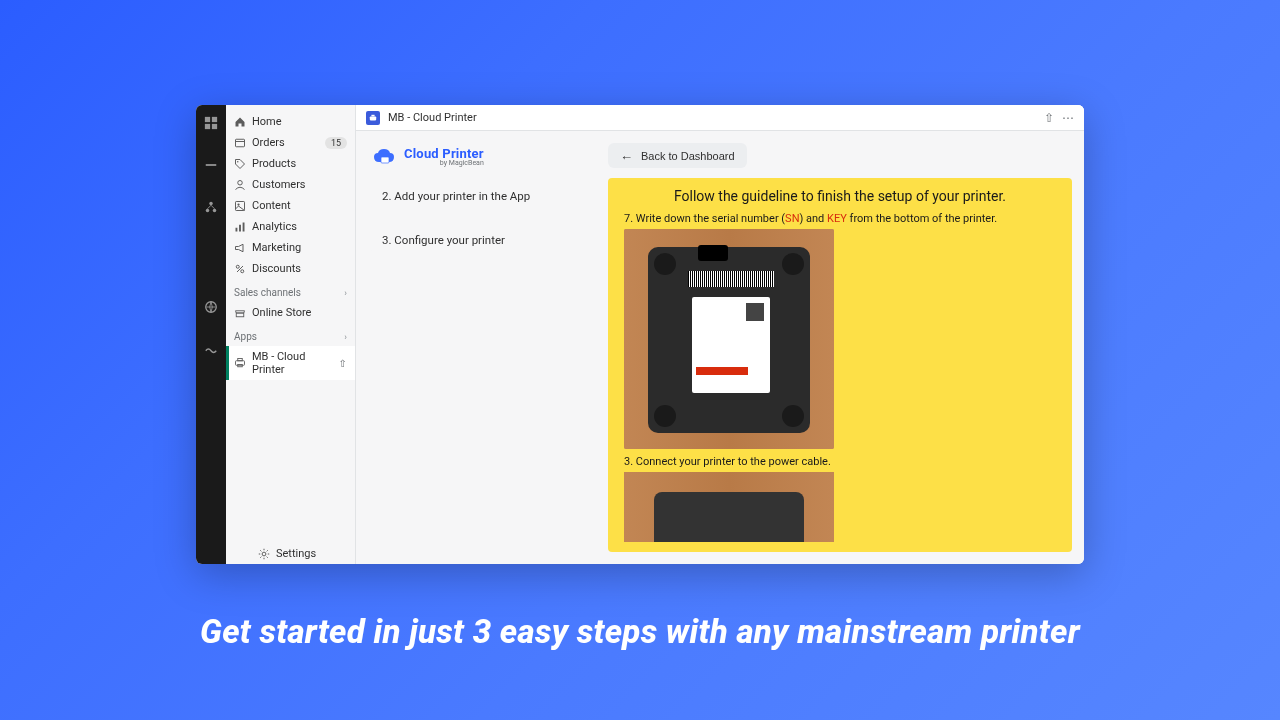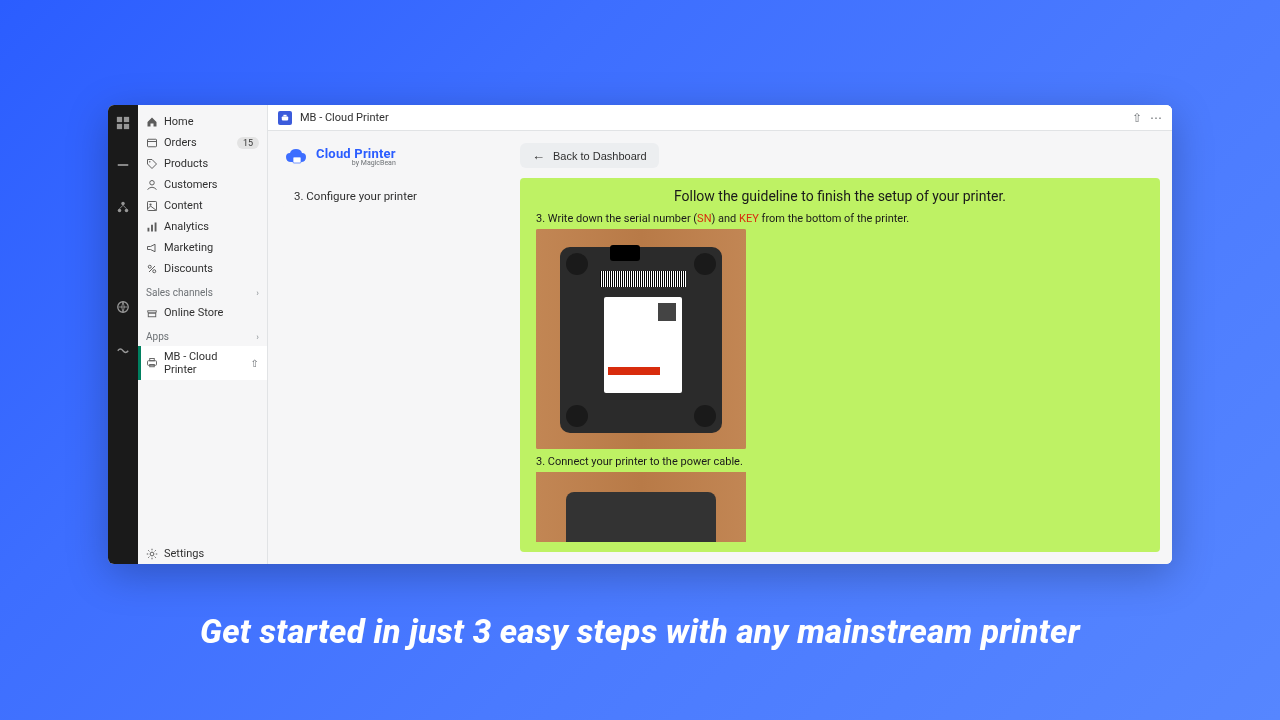--- a/index.html
+++ b/index.html
@@ -4,21 +4,21 @@
 <style>
 * { box-sizing: border-box; margin: 0; padding: 0; }
 body {
   font-family: -apple-system, BlinkMacSystemFont, "Segoe UI", Roboto, sans-serif;
   width: 1280px; height: 720px;
   background: linear-gradient(135deg, #2b5dff 0%, #3d6eff 30%, #4a7aff 60%, #5686ff 100%);
   display: flex; flex-direction: column; align-items: center;
   overflow: hidden;
 }
 .app-window {
-  width: 1064px; height: 459px;
+  width: 888px; height: 459px;
   margin-top: 105px;
   background: #fff;
   border-radius: 6px;
   box-shadow: 0 10px 40px rgba(0,0,0,0.25);
   display: flex;
   overflow: hidden;
 }
 .black-rail {
   width: 30px; background: #1a1a1a;
   display: flex; flex-direction: column; align-items: center;
@@ -49,21 +49,21 @@
   font-size: 10px; color: #6d7175; padding: 8px 8px 4px;
   display:flex; justify-content:space-between; align-items:center;
 }
 .sb-section .chev { font-size: 9px; color: #8c9196; }
 .sb-app-active {
   background: #fff; border-left: 3px solid #008060;
   padding-left: 5px;
 }
 .sb-app-active .pin { margin-left:auto; font-size:10px; color:#6d7175; }
 .sidebar-spacer { flex: 1; }
-.sb-settings { border-top: 0; }
+.sb-settings { border-top: 0; margin-left: 24px; }
 
 .main { flex: 1; display: flex; flex-direction: column; background:#f6f6f7; }
 .topbar {
   height: 26px; background: #fff; border-bottom: 1px solid #e1e3e5;
   display: flex; align-items: center; padding: 0 10px; gap: 8px;
   font-size: 11px; color: #303030;
 }
 .topbar .app-icon {
   width: 14px; height: 14px; background: #3b5bdb; border-radius: 2px;
   display:flex; align-items:center; justify-content:center;
@@ -97,21 +97,21 @@
 .step .wrench svg { width:14px; height:14px; fill:#8bb9f5; stroke:#8bb9f5; }
 
 .right-col { flex:1; display:flex; flex-direction:column; gap:10px; overflow:hidden; }
 .back-btn {
   align-self:flex-start; background:#eceef0; border:none;
   border-radius: 6px; padding: 6px 12px; font-size:11px; color:#303030;
   display:flex; align-items:center; gap:8px; cursor:pointer;
 }
 .back-btn .arrow { font-size:13px; line-height:1; }
 .guide-panel {
-  background:#bef264; border-radius:4px; flex:1; overflow:hidden;
+  background:#fde047; border-radius:4px; flex:1; overflow:hidden;
   padding: 10px 16px;
 }
 .guide-title { font-size:14px; text-align:center; color:#1a1a1a; margin-bottom:8px; }
 .guide-line { font-size:11px; color:#1a1a1a; margin: 6px 0 4px; }
 .red { color:#d82c0d; }
 .printer-photo { width:210px; height:220px; background:#c48b5a; border-radius:2px; position:relative; overflow:hidden; margin-bottom:6px; }
 .pp-wood { position:absolute; inset:0; background:linear-gradient(90deg,#c28654,#b87a47,#c28654); }
 .pp-body {
   position:absolute; left:24px; top:18px; width:162px; height:186px;
   background:#2b2b2b; border-radius:10px;
@@ -308,33 +308,36 @@
                 <path d="M7 14 q-5 0 -5 -5 q0 -4 4 -4 q1 -4 6 -4 q5 0 6 4 q4 0 4 4 q0 5 -5 5 z" fill="#3d6eff"></path>
                 <rect x="9" y="9" width="8" height="6" rx="1" fill="#fff" stroke="#3d6eff" stroke-width="0.7"></rect>
               </svg>
           </span>
           <span class="brand-text">
             <span class="brand-title">Cloud Printer</span>
             <span class="brand-sub">by MagicBean</span>
           </span>
         </div>
         <div class="step">
+          <span>2. Add your printer in the App</span>
+        </div>
+        <div class="step">
           <span>3. Configure your printer</span>
         </div>
       </div>
 
       <div class="right-col">
         <button class="back-btn">
           <span class="arrow">←</span>
           <span>Back to Dashboard</span>
         </button>
         <div class="guide-panel">
           <div class="guide-title">Follow the guideline to finish the setup of your printer.</div>
           <div class="guide-line">
-            <span>3. Write down the serial number (</span><span class="red">SN</span><span>) and </span><span class="red">KEY</span><span> from the bottom of the printer.</span>
+            <span>7. Write down the serial number (</span><span class="red">SN</span><span>) and </span><span class="red">KEY</span><span> from the bottom of the printer.</span>
           </div>
           <div class="printer-photo">
             <div class="pp-wood"></div>
             <div class="pp-body">
               <div class="pp-foot pp-f1"></div>
                 <div class="pp-foot pp-f2"></div>
                 <div class="pp-foot pp-f3"></div>
                 <div class="pp-foot pp-f4"></div>
               <div class="pp-barcode"></div>
               <div class="pp-label">

